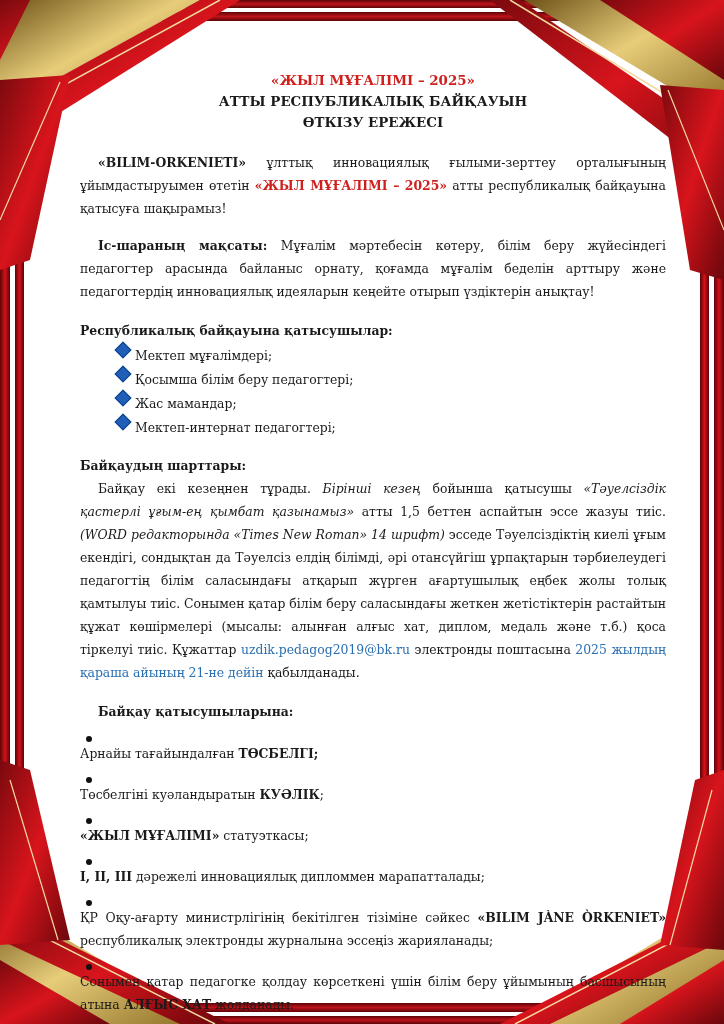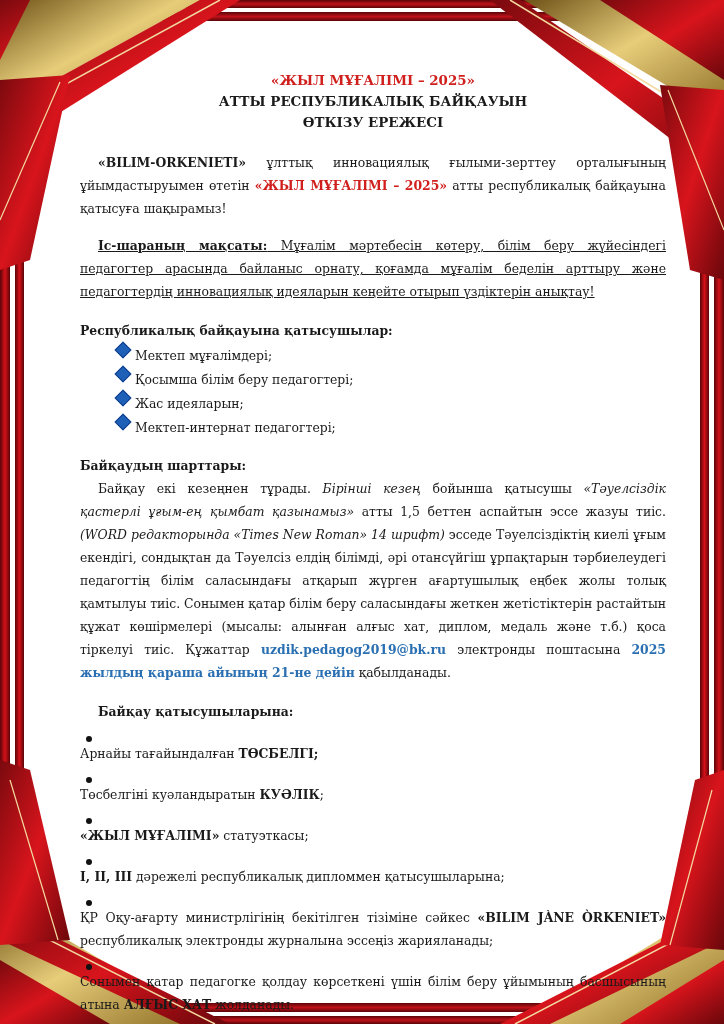--- a/index.html
+++ b/index.html
@@ -14,21 +14,21 @@
 
   .content {
     position: absolute; left: 80px; top: 70px; width: 586px;
     font-size: 12.4px; line-height: 23px;
   }
   .title { text-align: center; font-weight: bold; line-height: 21px; font-size: 13.4px; }
   .title .red { color: #d0201e; }
   .p { text-align: justify; margin: 0; }
   .indent { text-indent: 18px; }
   .red-b { color: #d0201e; font-weight: bold; }
-  .blue-b { color: #2a6fb2; font-weight: bold; }
+  .blue-b { color: #2a6fb2; font-weight: normal; }
   .b { font-weight: bold; }
   .bi { font-weight: bold; }
   .i { font-style: italic; }
   .section-head { font-weight: bold; margin: 0; }
 
   .diamond-list { list-style: none; margin: 2px 0 0 0; padding: 0 0 0 -4px; }
   .diamond-list li { display: flex; align-items: flex-start; line-height: 24px; margin-left: -6px;}
   .diamond { width: 10px; height: 10px; background: #1e5fb8; transform: rotate(45deg);
     margin: 0 6px 0 3px; border: 1px solid #0f3f8a; flex: 0 0 auto; }
 
@@ -111,38 +111,38 @@
   <div class="title" style="margin-top:0;">
     <div class="red">«ЖЫЛ МҰҒАЛІМІ – 2025»</div>
     <div>АТТЫ РЕСПУБЛИКАЛЫҚ БАЙҚАУЫН</div>
     <div>ӨТКІЗУ ЕРЕЖЕСІ</div>
   </div>
 
   <p class="p indent" style="margin-top:18px;">
     <span class="bi">«BILIM-ORKENIETI»</span><span> ұлттық инновациялық ғылыми-зерттеу орталығының ұйымдастыруымен өтетін </span><span class="red-b">«ЖЫЛ МҰҒАЛІМІ – 2025»</span><span> атты республикалық байқауына қатысуға шақырамыз!</span>
   </p>
 
-  <p class="p indent" style="margin-top:14px;text-decoration:underline;">
+  <p class="p indent" style="margin-top:14px;">
     <span class="b">Іс-шараның мақсаты:</span><span> Мұғалім мәртебесін көтеру, білім беру жүйесіндегі педагогтер арасында байланыс орнату, қоғамда мұғалім беделін арттыру және педагогтердің инновациялық идеяларын кеңейте отырып үздіктерін анықтау!</span>
   </p>
 
   <div style="margin-top:16px;">
     <p class="section-head">Республикалық байқауына қатысушылар:</p>
     <ul class="diamond-list">
       <li>
           <span class="diamond"></span>
           <span>Мектеп мұғалімдері;</span>
         </li>
       <li>
           <span class="diamond"></span>
           <span>Қосымша білім беру педагогтері;</span>
         </li>
       <li>
           <span class="diamond"></span>
-          <span>Жас идеяларын;</span>
+          <span>Жас мамандар;</span>
         </li>
       <li>
           <span class="diamond"></span>
           <span>Мектеп-интернат педагогтері;</span>
         </li>
     </ul>
   </div>
 
   <div style="margin-top:14px;">
     <p class="section-head">Байқаудың шарттары:</p>
@@ -161,21 +161,21 @@
       <li>
           <span class="dot"></span>
           <span class="txt"><span>Төсбелгіні куәландыратын </span><span class="bi">КУӘЛІК</span><span>;</span></span>
         </li>
       <li>
           <span class="dot"></span>
           <span class="txt"><span class="bi">«ЖЫЛ МҰҒАЛІМІ»</span><span> статуэткасы;</span></span>
         </li>
       <li>
           <span class="dot"></span>
-          <span class="txt"><span class="bi">I, II, III</span><span> дәрежелі республикалық дипломмен қатысушыларына;</span></span>
+          <span class="txt"><span class="bi">I, II, III</span><span> дәрежелі инновациялық дипломмен марапатталады;</span></span>
         </li>
       <li>
           <span class="dot"></span>
           <span class="txt"><span>ҚР Оқу-ағарту министрлігінің бекітілген тізіміне сәйкес </span><span class="bi">«BILIM JÀNE ÒRKENIET»</span><span> республикалық электронды журналына эссеңіз жарияланады;</span></span>
         </li>
       <li>
           <span class="dot"></span>
           <span class="txt"><span>Сонымен қатар педагогке қолдау көрсеткені үшін білім беру ұйымының басшысының атына </span><span class="bi">АЛҒЫС ХАТ</span><span> жолданады.</span></span>
         </li>
     </ul>

